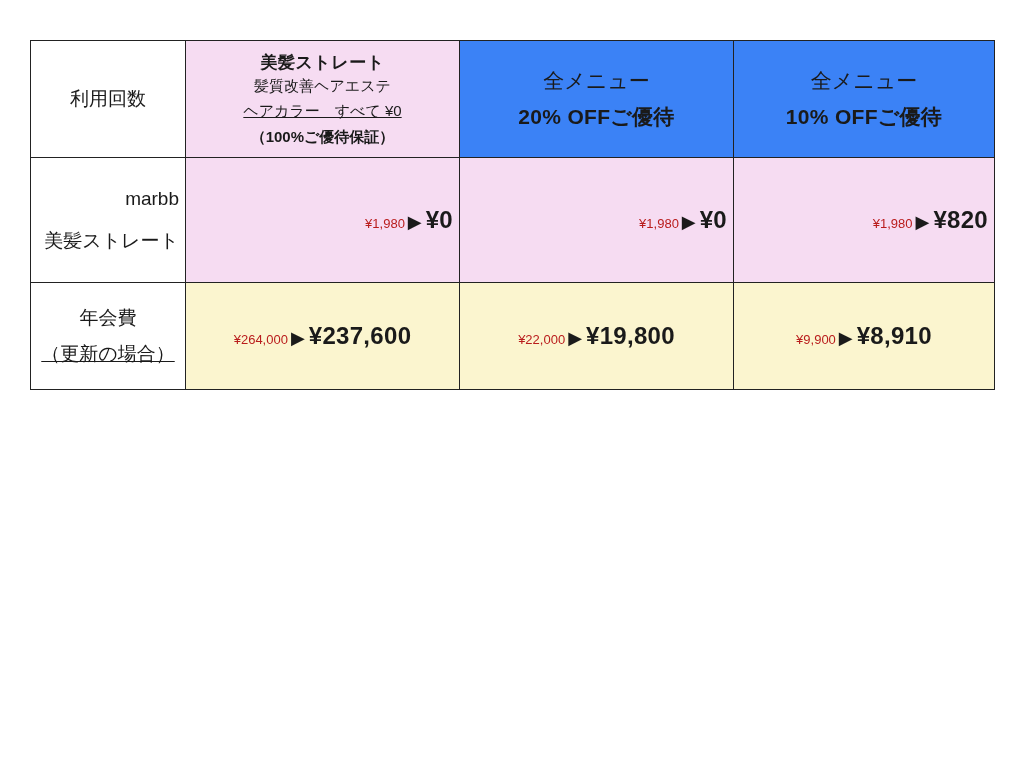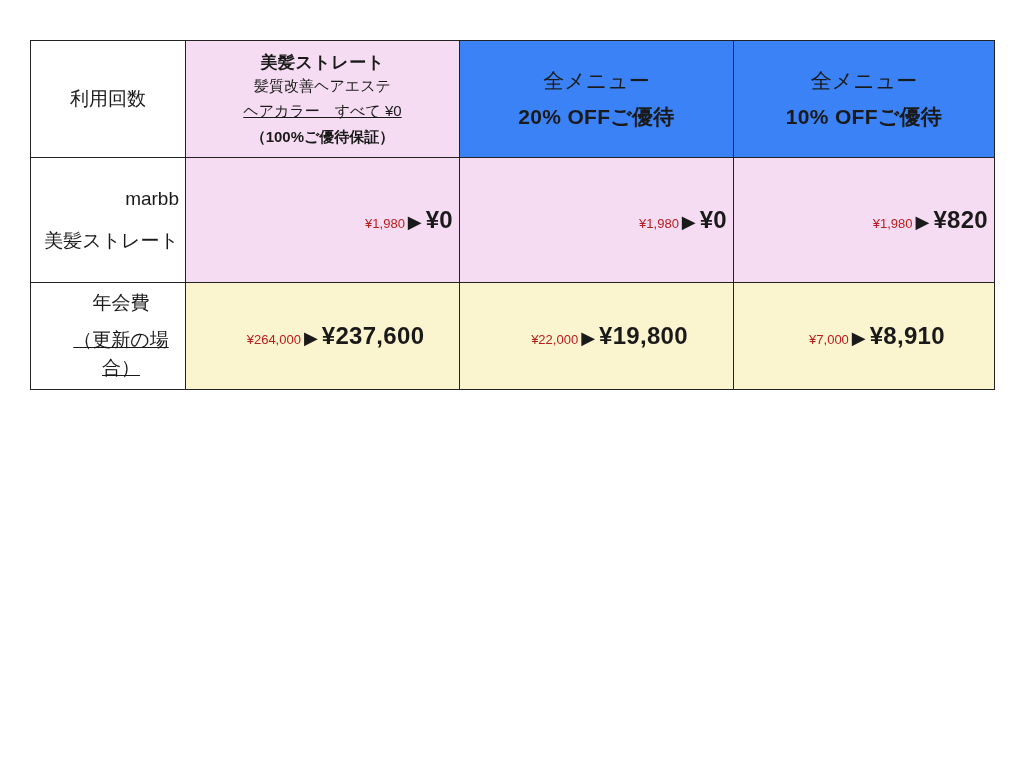--- a/index.html
+++ b/index.html
@@ -60,21 +60,21 @@
     line-height: 1.45;
   }
   td.pink { background: #f6dcf2; }
   td.white { background: #3b82f6; }
   td.yellow { background: #fbf5cf; }
 
   tr.r1 td { height: 108px; }
   tr.r2 td { height: 108px; }
   tr.r3 td { height: 108px; }
   tr.r4 td { height: 116px; text-align: right; }
-  tr.r5 td { height: 98px; padding-left: 32px; }
+  tr.r5 td { height: 98px; }
 
   .l1 { display: block; }
   .l2 { display: block; }
   .l3 { display: block; text-decoration: underline; }
   .l4 { display: block; }
 
   
   .fee-a .l1 { font-size: 17px; font-weight: bold; letter-spacing: .5px; }
   .fee-a .l2 { font-size: 15px; margin-top: 0; }
   .fee-a .l3 { font-size: 15px; margin-top: 3px; }
@@ -161,19 +161,19 @@
             <span class="old">¥264,000</span><span class="arrow">▶</span><span class="new">¥237,600</span>
           </span>
         </td>
         <td class="cell yellow">
           <span class="price">
             <span class="old">¥22,000</span><span class="arrow">▶</span><span class="new">¥19,800</span>
           </span>
         </td>
         <td class="cell yellow">
           <span class="price">
-            <span class="old">¥7,000</span><span class="arrow">▶</span><span class="new">¥8,910</span>
+            <span class="old">¥9,900</span><span class="arrow">▶</span><span class="new">¥8,910</span>
           </span>
         </td>
       </tr>
     </tbody>
   </table>
 </div>
 
 </body></html>

